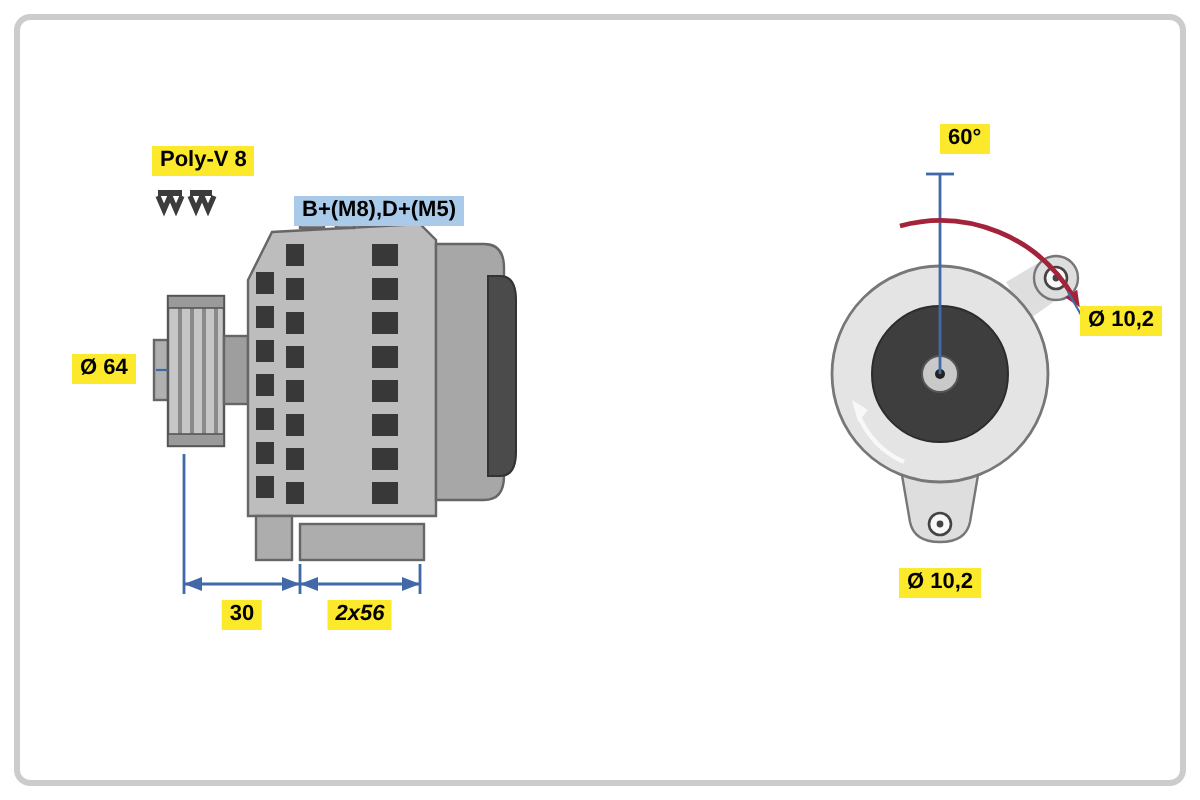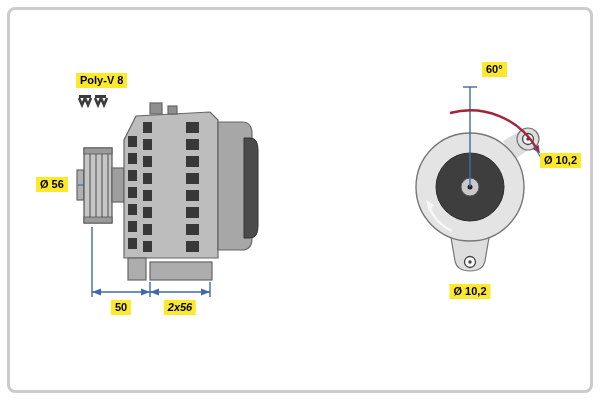--- a/index.html
+++ b/index.html
@@ -150,26 +150,27 @@
         <path class="redline" d="M450,113 A77,77 0 0 1 536.7,148.5"></path>
         <polygon class="red-fill" points="539.9,153.6 532.6,148.7 538.6,144.9"></polygon>
       </g>
 
       <line class="dim-thin" x1="542" y1="160" x2="534" y2="146"></line>
     </g>
   </svg>
 
   <div class="label hl-yellow" style="left:76px; top:73px;">Poly-V 8</div>
 
+  <div class="label hl-blue" style="left:147px; top:98px;">B+(M8),D+(M5)</div>
 
-  <div class="label hl-yellow" style="left:36px; top:177px;">Ø 56</div>
+  <div class="label hl-yellow" style="left:36px; top:177px;">Ø 64</div>
 
-  <div class="label hl-yellow center-x" style="left:121px; top:300px;">50</div>
+  <div class="label hl-yellow center-x" style="left:121px; top:300px;">30</div>
 
   <div class="label hl-yellow center-x" style="left:180px; top:300px;font-style:italic;">2x56</div>
 
-  <div class="label hl-yellow" style="left:482px; top:62px;">60°</div>
+  <div class="label hl-yellow" style="left:470px; top:62px;">60°</div>
 
   <div class="label hl-yellow" style="left:540px; top:153px;">Ø 10,2</div>
 
   <div class="label hl-yellow center-x" style="left:470px; top:284px;">Ø 10,2</div>
 
 </div>
 
 </body></html>

